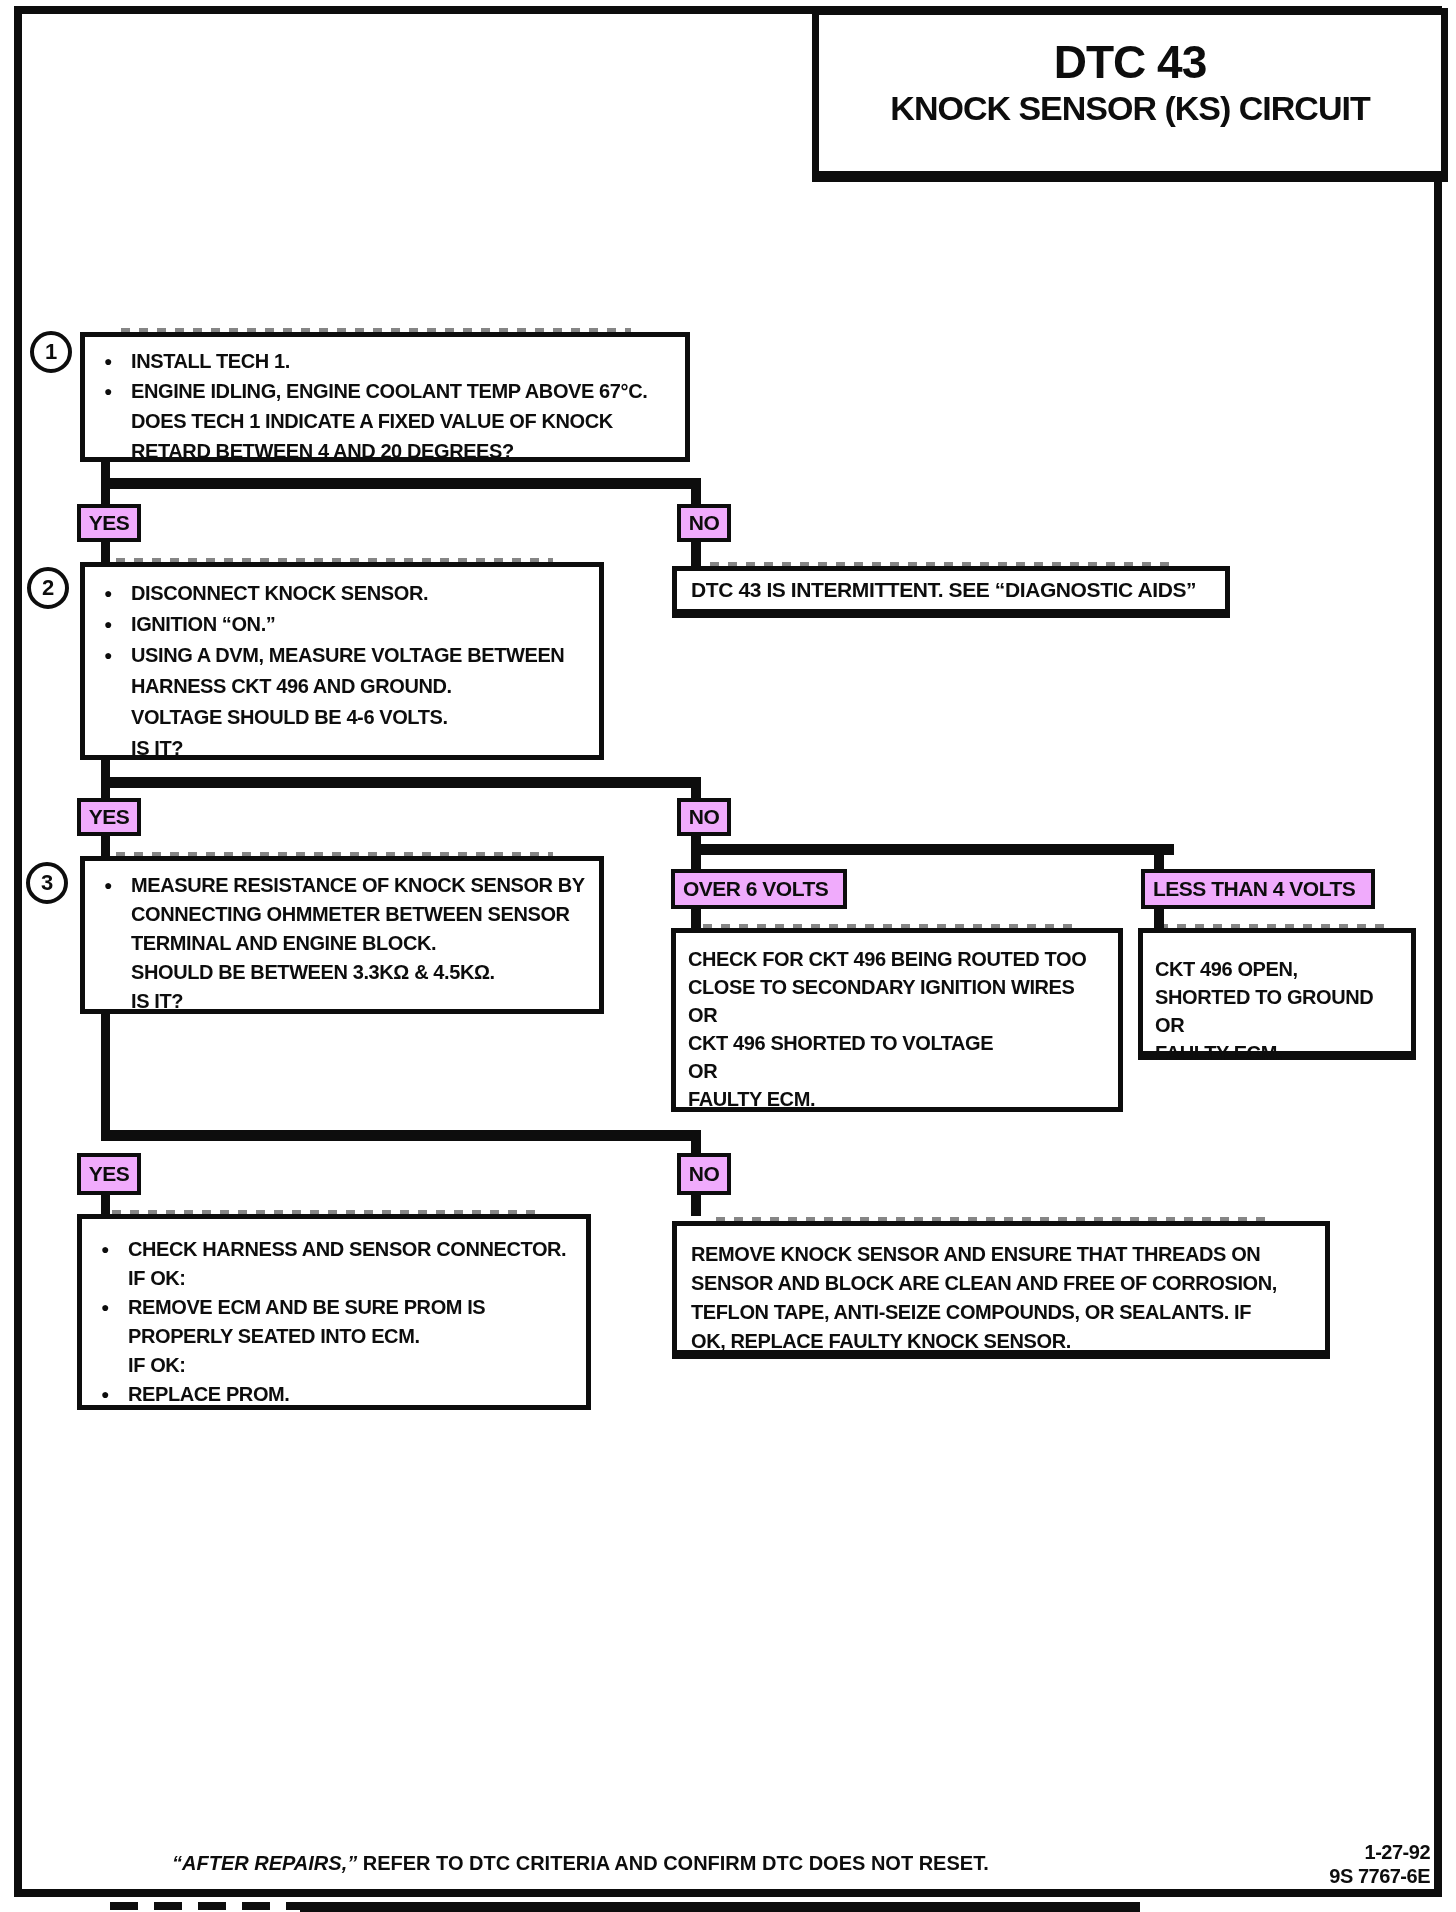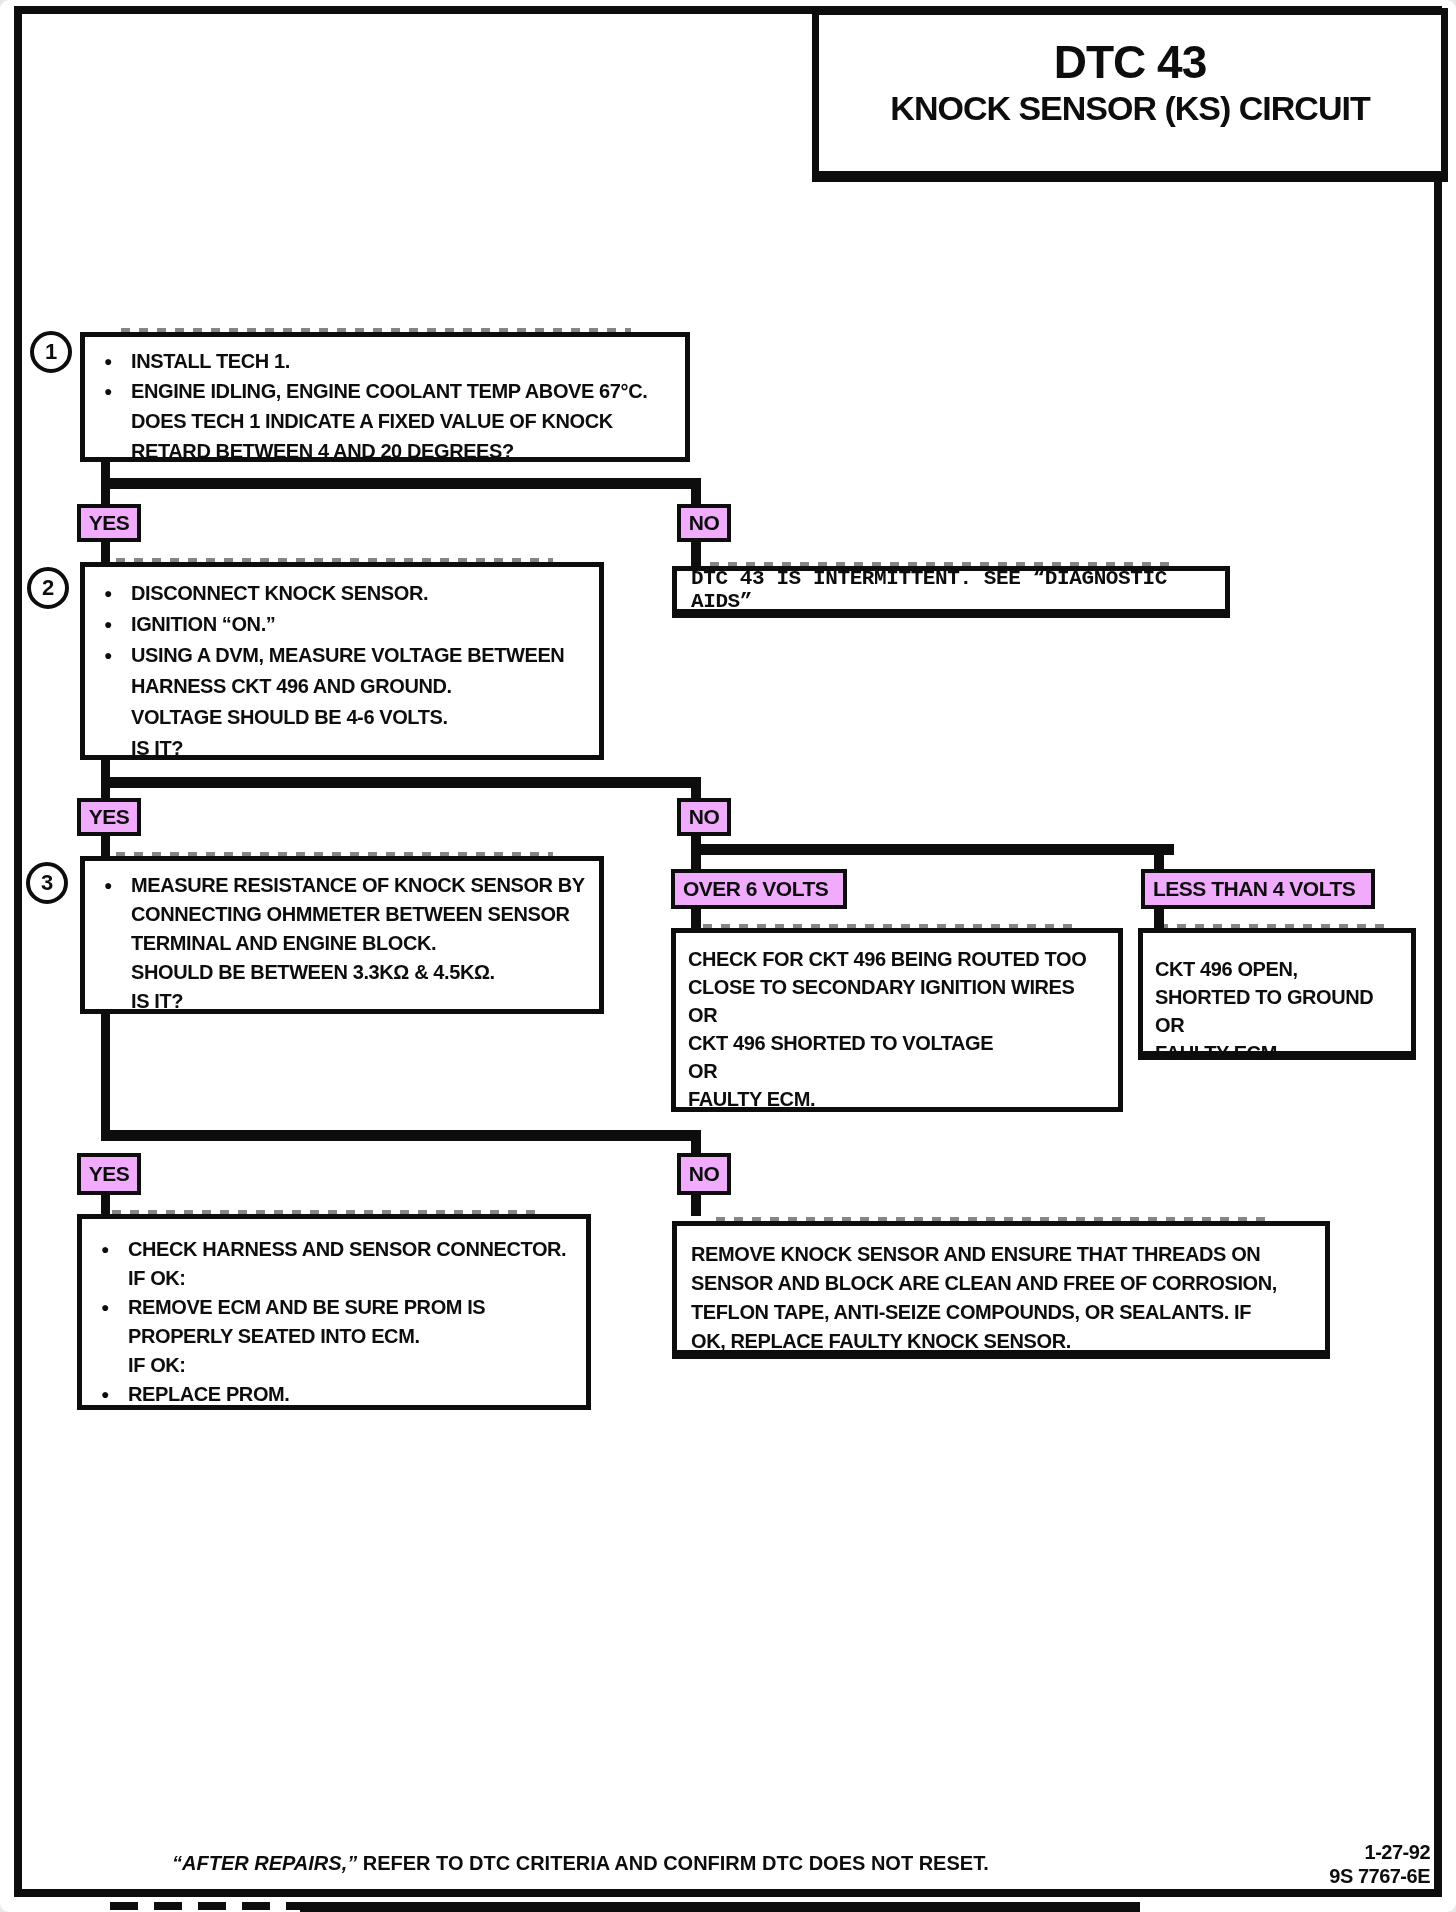--- a/index.html
+++ b/index.html
@@ -1,19 +1,19 @@
 <!DOCTYPE html>
 <html><head>
 <meta charset="utf-8">
 <style>
   html,body{margin:0;padding:0;background:#e8e8e8;}
   .canvas{
     position:relative;width:1456px;height:1912px;background:#ffffff;
     font-family:"Liberation Sans",sans-serif;font-weight:700;color:#0d0d0d;
-    overflow:hidden;margin:0 auto;border-radius:9px;
+    overflow:hidden;margin:0 auto;
   }
   
   .frame{position:absolute;left:14px;top:6px;width:1428px;height:1891px;
          border:8px solid #0d0d0d;box-sizing:border-box;}
   
   .title-box{position:absolute;left:812px;top:8px;width:636px;height:174px;
              border:7px solid #0d0d0d;border-bottom-width:11px;background:#fff;
              box-sizing:border-box;text-align:center;}
   .title-main{font-size:46px;letter-spacing:-1px;margin-top:20px;}
   .title-sub{font-size:34px;letter-spacing:-1px;}
@@ -112,21 +112,21 @@
     <div class="row">
         <span class="blt"></span>
         <span class="txt">VOLTAGE SHOULD BE 4-6 VOLTS.</span>
       </div>
     <div class="row">
         <span class="blt"></span>
         <span class="txt">IS IT?</span>
       </div>
   </div>
 
-  <div class="fbox heavy-bottom" style="left:672px;top:566px;width:558px;height:52px;display:flex;align-items:center;padding-left:14px;font-size:21px;font-family:Liberation Mono, monospace;">
+  <div class="fbox heavy-bottom" style="left:672px;top:566px;width:558px;height:52px;display:flex;align-items:center;padding-left:14px;font-size:21px;">
     <span>DTC 43 IS INTERMITTENT.  SEE “DIAGNOSTIC AIDS”</span>
   </div>
 
   <div class="bar" style="left:101px;top:758px;width:9px;height:42px;"></div>
   <div class="bar" style="left:101px;top:777px;width:600px;height:11px;"></div>
   <div class="bar" style="left:691px;top:777px;width:10px;height:23px;"></div>
 
   <div class="lbl" style="left:77px;top:798px;width:64px;height:38px;">YES</div>
   <div class="lbl" style="left:677px;top:798px;width:54px;height:38px;">NO</div>
 

